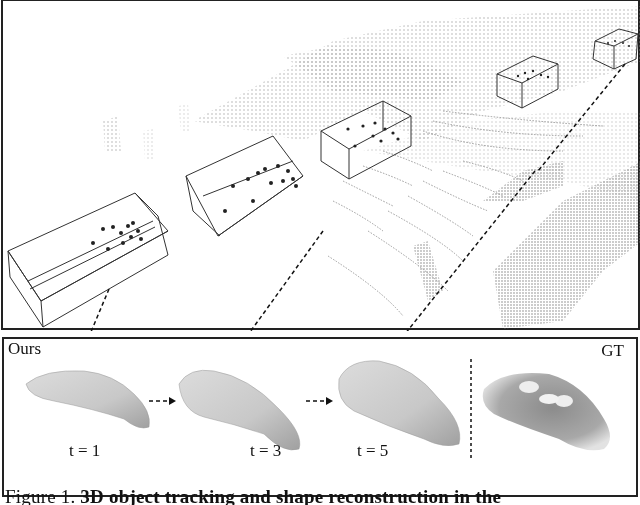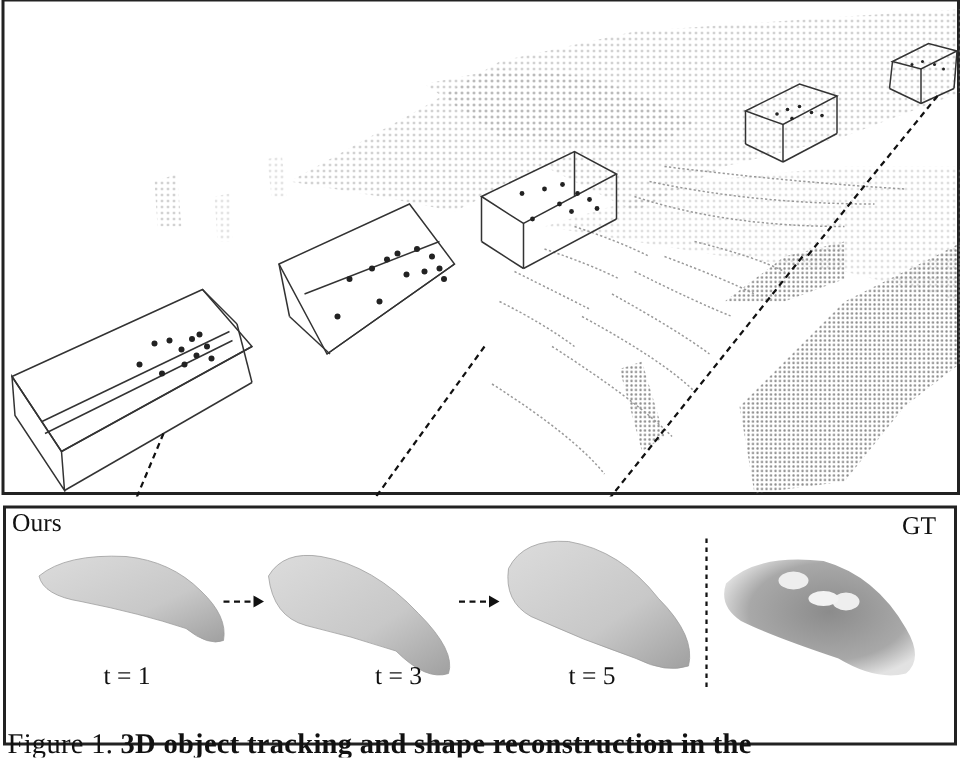--- a/index.html
+++ b/index.html
@@ -198,19 +198,19 @@
 
     <g>
       <path d="M480,50 Q500,30 545,35 Q580,45 600,80 Q612,100 600,110 Q580,115 555,100 Q510,85 490,75 Q475,65 480,50 Z" fill="url(#gtG)" opacity="0.85"></path>
       <ellipse cx="525" cy="48" rx="10" ry="6" fill="#eee"></ellipse>
       <ellipse cx="560" cy="62" rx="9" ry="6" fill="#eee"></ellipse>
       <ellipse cx="545" cy="60" rx="10" ry="5" fill="#f2f2f2"></ellipse>
     </g>
   </svg>
   <span class="lbl" style="left:65px; top:102px;font-family:Liberation Serif, serif;">t = 1</span>
   <span class="lbl" style="left:222px; top:102px;margin-left:24px;">t = 3</span>
-  <span class="lbl" style="left:375px; top:102px;">t = 5</span>
+  <span class="lbl" style="left:353px; top:102px;">t = 5</span>
 </div>
 
 <div class="caption">
   <span>Figure 1.</span>
   <b>3D object tracking and shape reconstruction in the</b>
 </div>
 
 </body></html>

